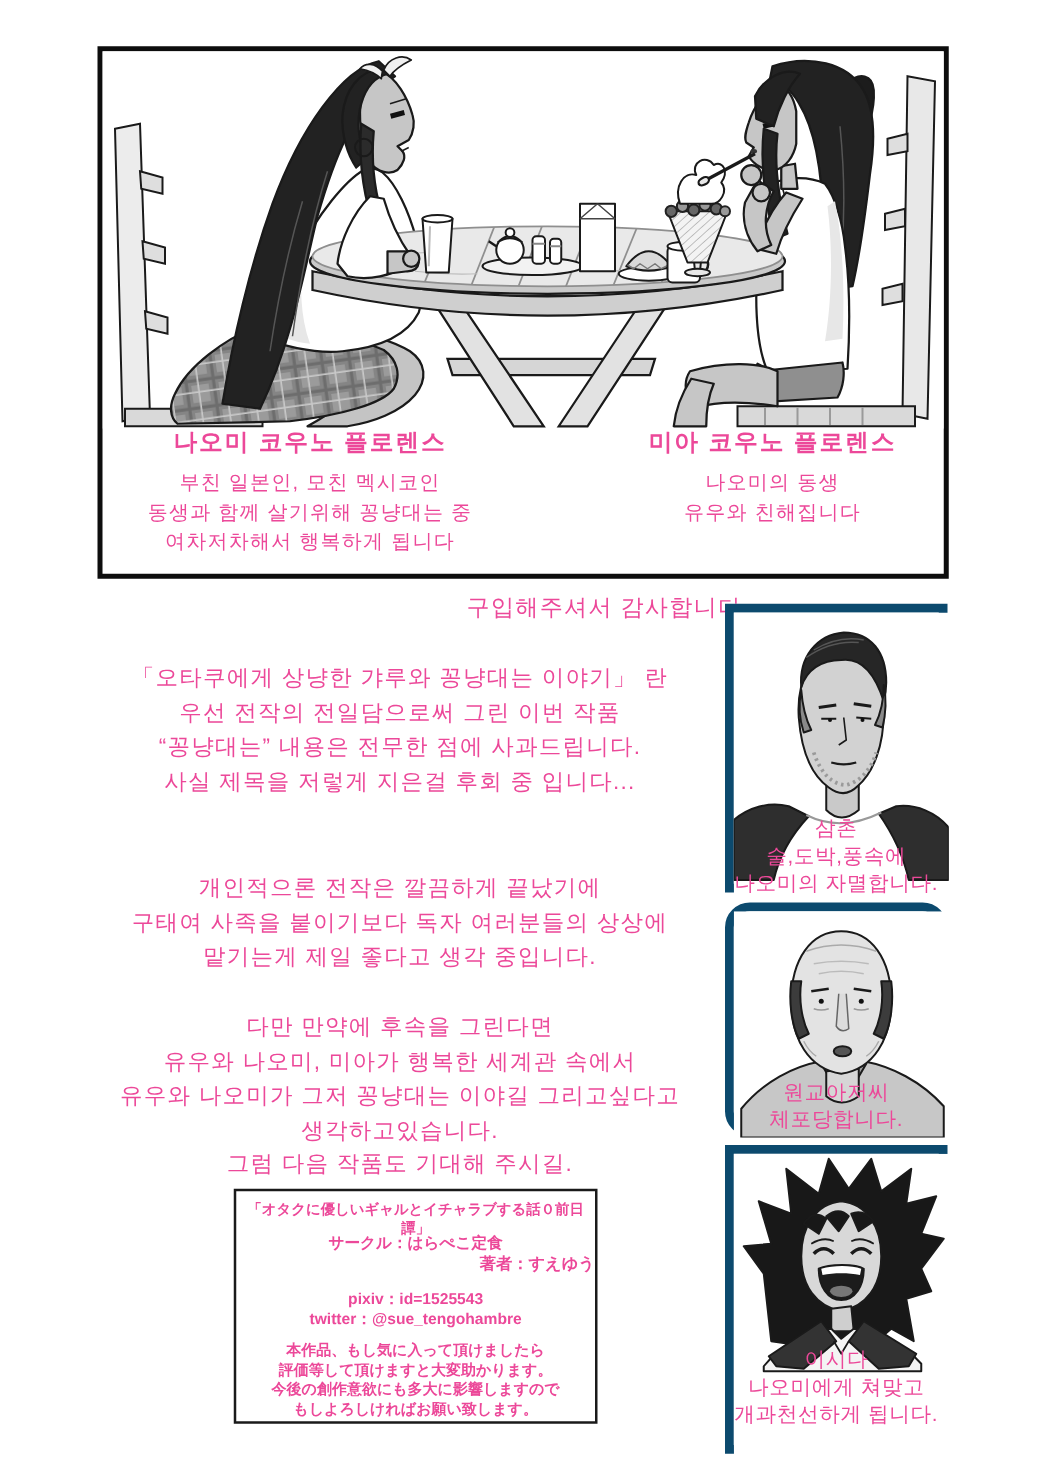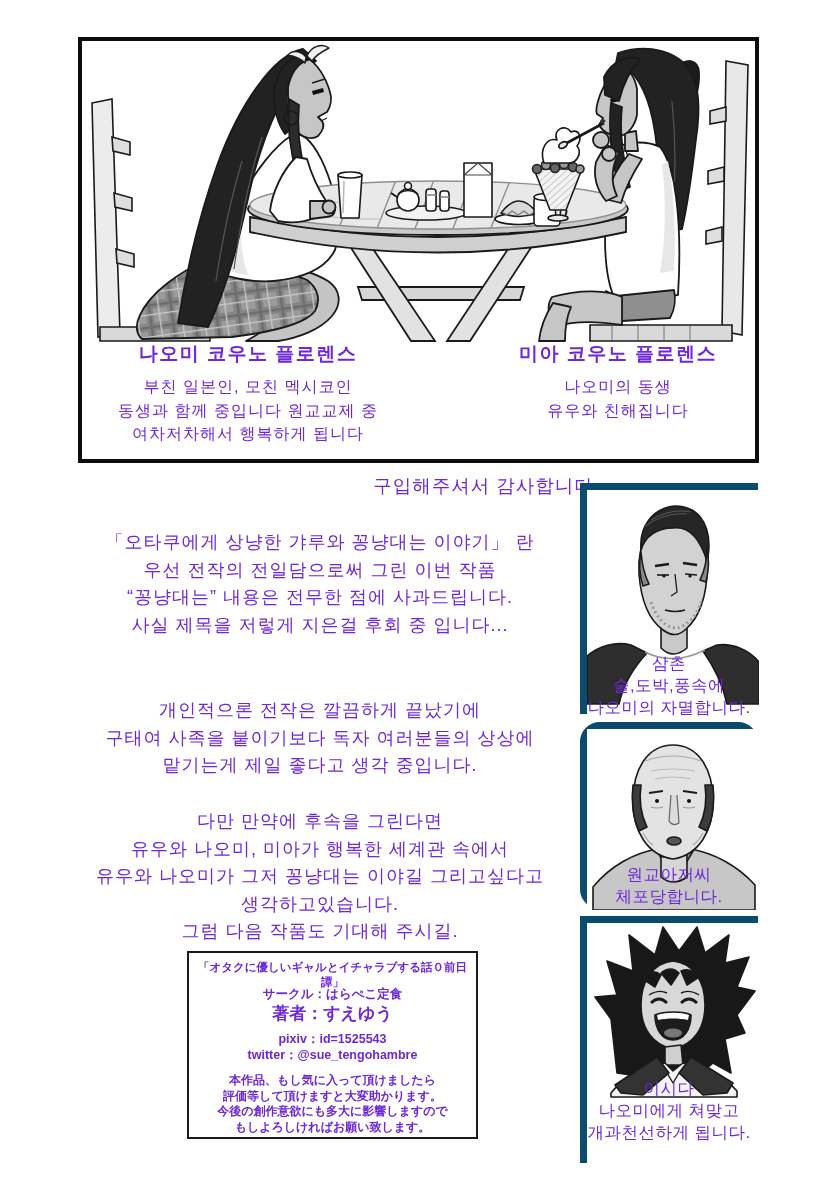--- a/index.html
+++ b/index.html
@@ -1,17 +1,17 @@
 <!DOCTYPE html>
 <html><head>
 <meta charset="utf-8">
 <style>
   html,body{margin:0;padding:0;background:#ffffff;}
   .page{position:relative;width:835px;height:1179px;background:#ffffff;overflow:hidden;
-        font-family:"Liberation Sans","DejaVu Sans",sans-serif;color:#6d28d9;}
+        font-family:"Liberation Sans","DejaVu Sans",sans-serif;color:#ec4899;}
   
   .top-panel{position:absolute;left:78px;top:37px;width:681px;height:426px;
              border:4px solid #0d0d0d;box-sizing:border-box;background:#fff;}
   .cafe-svg{position:absolute;left:0;top:0;}
   .char-cap{position:absolute;text-align:center;}
   .char-cap .char-name{font-size:19px;font-weight:700;letter-spacing:1.5px;margin-bottom:8px;}
   .char-cap .char-desc{font-size:16px;line-height:23.5px;letter-spacing:1px;}
   .cap-left{left:16px;top:300px;width:300px;}
   .cap-right{left:386px;top:300px;width:300px;}
   .cap-right .char-desc{line-height:24px;}
@@ -29,21 +29,21 @@
   .portrait svg{position:absolute;left:0;top:0;}
   .pcap{position:absolute;left:0;width:100%;text-align:center;font-size:16.5px;
         line-height:22px;letter-spacing:0.5px;}
   .portrait1 .pcap{top:162px;} .portrait2 .pcap{top:134px;} .portrait3 .pcap{top:154px;}
   
   .credits{position:absolute;left:187px;top:951px;width:291px;height:188px;
            border:2.5px solid #1a1a1a;box-sizing:border-box;text-align:center;font-weight:700;}
   .credits>div{position:absolute;left:0;width:100%;}
   .bx-title{top:7px;font-size:11.5px;}
   .bx-circle{top:33px;font-size:12.5px;}
-  .bx-author{top:49px;font-size:17px;}
+  .bx-author{top:49px;font-size:13px;text-align:right;}
   .bx-pixiv{top:78px;font-size:12.5px;}
   .bx-twitter{top:94px;font-size:12.5px;}
   .bx-notes{top:120px;font-size:12px;line-height:15.5px;}
 </style>
 </head>
 <body>
 
 <div class="page">
 
   <section class="top-panel">
@@ -219,21 +219,21 @@
         <line x1="481" y1="104" x2="522" y2="82" stroke-width="2.6"></line>
         <ellipse cx="481" cy="104" rx="4.5" ry="2.8" fill="#e8e8e8" transform="rotate(-28 481 104)"></ellipse>
         <circle cx="519" cy="99" r="8" fill="#c6c6c6"></circle>
         <circle cx="527" cy="113" r="7" fill="#c6c6c6"></circle>
       </g>
     </svg>
 
     <div class="char-cap cap-left">
       <div class="char-name">나오미 코우노 플로렌스</div>
       <div class="char-desc">부친 일본인, 모친 멕시코인</div>
-      <div class="char-desc">동생과 함께 중입니다 원교교제 중</div>
+      <div class="char-desc">동생과 함께 살기위해 꽁냥대는 중</div>
       <div class="char-desc">여차저차해서 행복하게 됩니다</div>
     </div>
     <div class="char-cap cap-right">
       <div class="char-name">미아 코우노 플로렌스</div>
       <div class="descs">
         <div class="char-desc">나오미의 동생</div>
         <div class="char-desc">유우와 친해집니다</div>
       </div>
     </div>
   </section>

